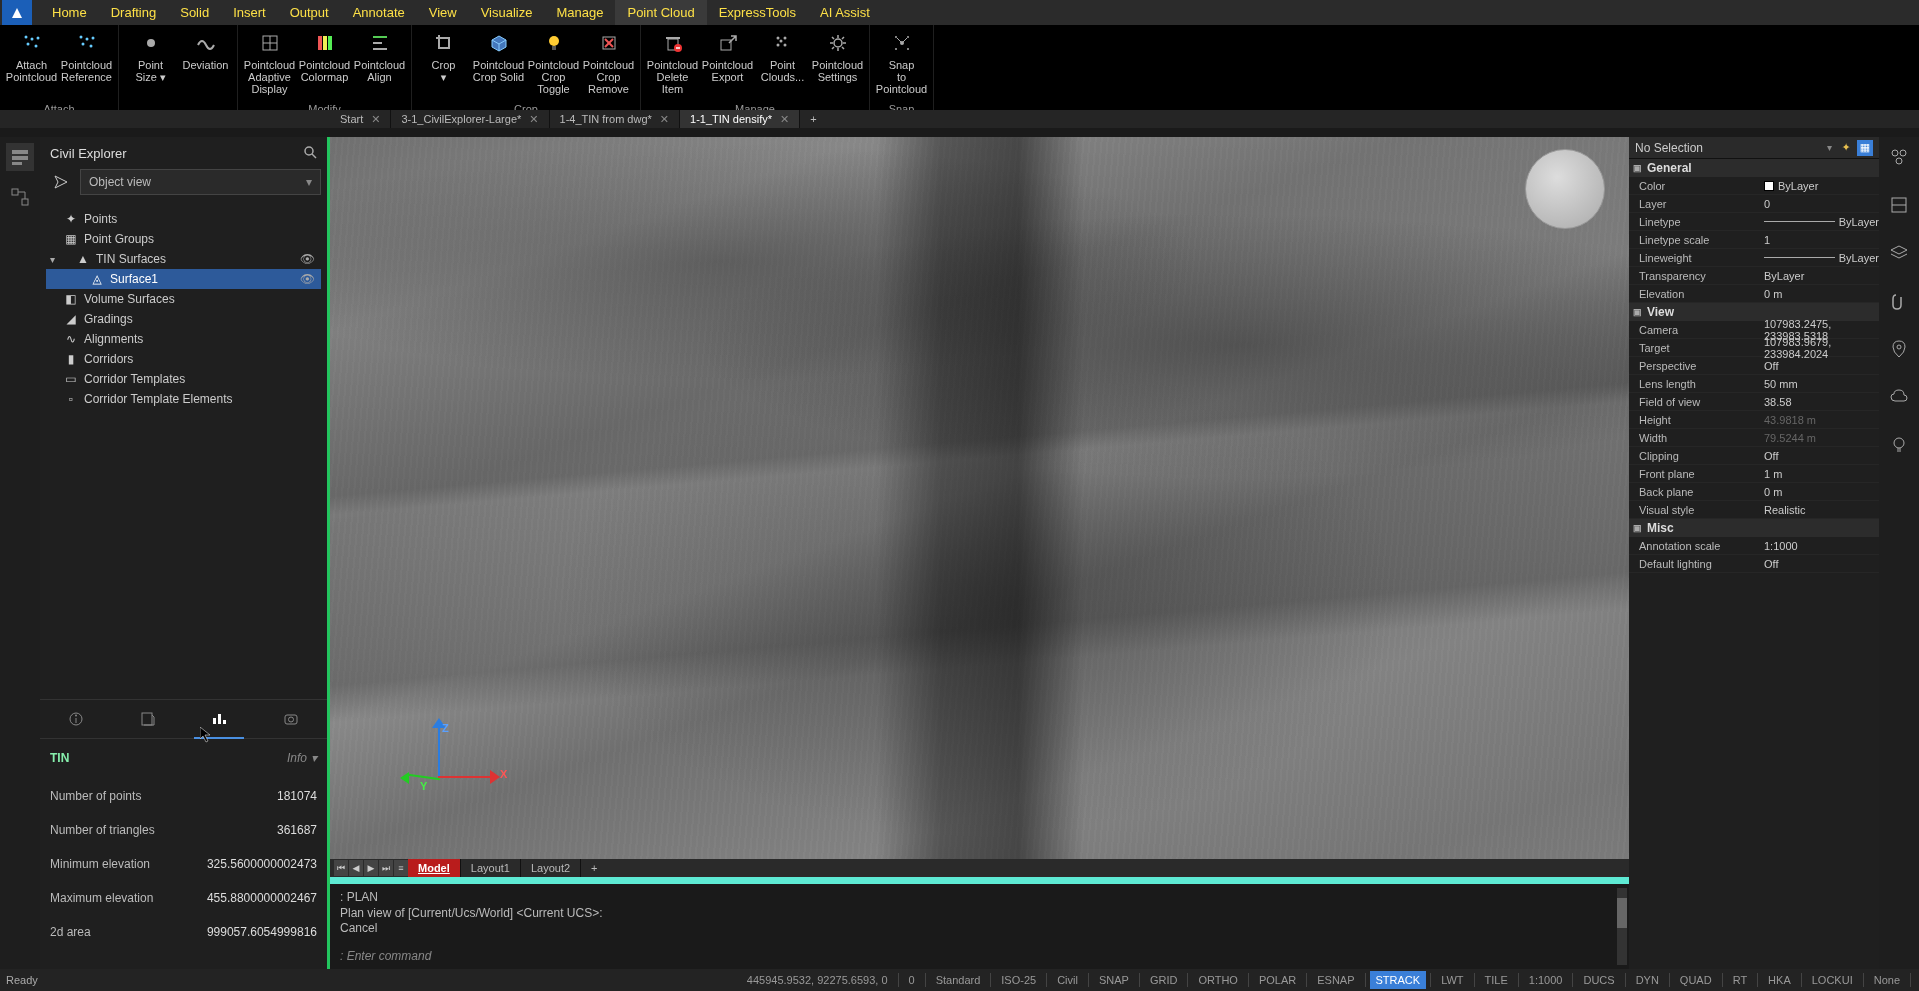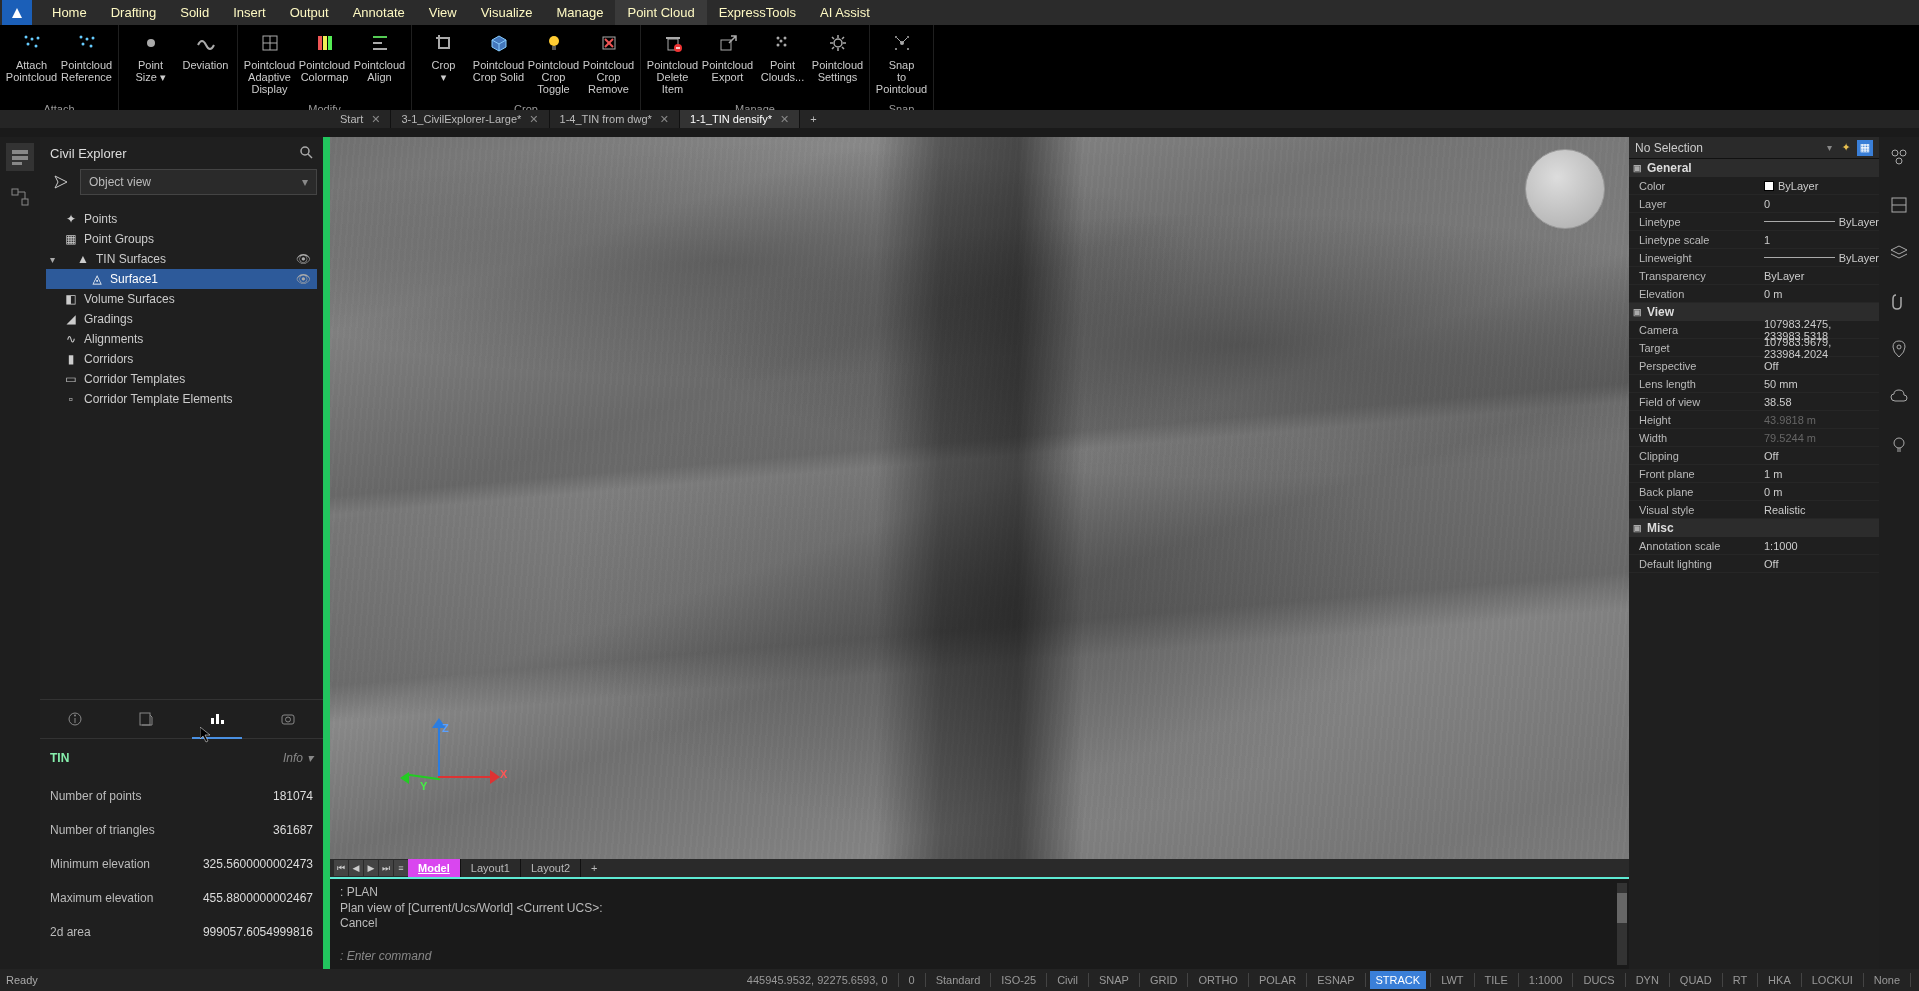--- a/index.html
+++ b/index.html
@@ -1,21 +1,21 @@
 <!DOCTYPE html>
 <html><head>
 <meta charset="utf-8">
 <style>
 * { margin:0; padding:0; box-sizing:border-box; font-family:"Segoe UI",Arial,sans-serif; }
 html,body { width:1919px; height:991px; background:#1a1a1a; color:#ccc; overflow:hidden; font-size:12px; }
 
 
 .menubar { height:25px; background:#2b2b2b; display:flex; align-items:center; padding-left:2px; }
 .app-btn { width:30px; height:25px; background:#1b5fb8; display:flex; align-items:center; justify-content:center; margin-right:8px; }
-.menubar .mitem { padding:0 12px; height:25px; line-height:25px; color:#fef9c3; cursor:pointer; font-size:13px; }
+.menubar .mitem { padding:0 12px; height:25px; line-height:25px; color:#fde047; cursor:pointer; font-size:13px; }
 .menubar .mitem.active { background:#3a3a3a; }
 
 
 .ribbon { height:94px; background:#000000; display:flex; border-bottom:1px solid #111; }
 .rgroup { height:94px; border-right:1px solid #1f1f1f; display:flex; flex-direction:column; padding:2px 4px 0 4px; }
 .rgroup-row { display:flex; flex:1; }
 .rgroup-label { height:16px; text-align:center; color:#999; font-size:11px; }
 .rbtn { width:55px; display:flex; flex-direction:column; align-items:center; justify-content:flex-start; padding-top:4px; color:#ccc; font-size:11px; text-align:center; line-height:1.1; gap:2px; cursor:pointer; }
 .rbtn .ico { width:24px; height:24px; display:flex; align-items:center; justify-content:center; margin-bottom:2px; }
 
@@ -28,21 +28,21 @@
 
 
 .main { position:absolute; top:137px; bottom:22px; left:0; right:0; display:flex; }
 
 
 .act-strip { width:40px; background:#1e1e1e; display:flex; flex-direction:column; align-items:center; padding-top:6px; gap:12px; }
 .act-strip .aitem { width:28px; height:28px; display:flex; align-items:center; justify-content:center; color:#aaa; cursor:pointer; }
 .act-strip .aitem.active { background:#333; }
 
 
-.leftpanel { width:290px; background:#1f1f1f; display:flex; flex-direction:column; border-right:7px solid #22c55e; }
+.leftpanel { width:290px; background:#1f1f1f; display:flex; flex-direction:column; border-right:3px solid #22c55e; }
 .lp-header { height:32px; display:flex; align-items:center; justify-content:space-between; padding:0 10px; font-size:13px; color:#ddd; }
 .lp-header .srch { color:#888; cursor:pointer; }
 .lp-view { margin:4px 10px 10px 10px; height:26px; background:#2a2a2a; border:1px solid #444; display:flex; align-items:center; padding:0 8px; color:#bbb; justify-content:space-between; cursor:pointer; }
 .lp-view .chev { color:#888; }
 .lp-arrow { width:30px; height:26px; display:flex; align-items:center; justify-content:center; color:#999; }
 .lp-view-row { display:flex; align-items:center; margin:0 6px 10px 6px; gap:4px; }
 
 .tree { flex:0 0 auto; overflow:auto; padding:4px 6px 10px 6px; }
 .tnode { display:flex; align-items:center; height:20px; padding-left:18px; gap:6px; color:#ccc; font-size:12px; cursor:pointer; position:relative; }
 .tnode .expand { position:absolute; left:4px; color:#aaa; font-size:10px; }
@@ -87,25 +87,25 @@
 .ucs .lblx { left:110px; top:44px; color:#f55; }
 .ucs .lbly { left:30px; top:56px; color:#4e4; }
 .cursor { position:absolute; left:160px; top:445px; width:12px; height:16px; }
 .cursor svg { width:12px; height:16px; }
 
 
 .layoutbar { position:absolute; left:0; right:0; bottom:92px; height:18px; background:#2a2a2a; display:flex; align-items:center; font-size:11px; }
 .navbtns { display:flex; padding-left:4px; gap:1px; }
 .navbtns span { width:14px; height:16px; background:#444; display:flex; align-items:center; justify-content:center; color:#ccc; font-size:9px; cursor:pointer; }
 .ltab { padding:0 10px; height:18px; line-height:18px; color:#bbb; border-right:1px solid #111; cursor:pointer; }
-.ltab.active { background:#d946ef; color:#fff; font-weight:bold;text-decoration:underline; }
+.ltab.active { background:#b91c1c; color:#fff; font-weight:bold;text-decoration:underline; }
 .ltab.plus { border:none; }
 
 
-.cmdline { position:absolute; left:0; right:0; bottom:0; height:92px; background:#1a1a1a; border-top:2px solid #5eead4; padding:6px 10px; font-family:Consolas,monospace; font-size:12px; color:#bbb; display:flex; flex-direction:column; }
+.cmdline { position:absolute; left:0; right:0; bottom:0; height:92px; background:#1a1a1a; border-top:7px solid #5eead4; padding:6px 10px; font-family:Consolas,monospace; font-size:12px; color:#bbb; display:flex; flex-direction:column; }
 .cmdline .hist { flex:1; }
 .cmdline .hist div { line-height:1.3; }
 .cmdline .prompt { color:#888; font-style:italic; }
 .cmdscroll { position:absolute; right:2px; top:4px; width:10px; bottom:4px; background:#333; }
 .cmdscroll .thumb { position:absolute; left:0; right:0; top:10px; height:30px; background:#666; }
 
 
 .rightpanel { width:250px; background:#1f1f1f; display:flex; flex-direction:column; }
 .rp-sel { height:22px; background:#2a2a2a; display:flex; align-items:center; padding:0 6px; justify-content:space-between; border-bottom:1px solid #111; }
 .rp-sel .chev { color:#888; font-size:10px; cursor:pointer; }

